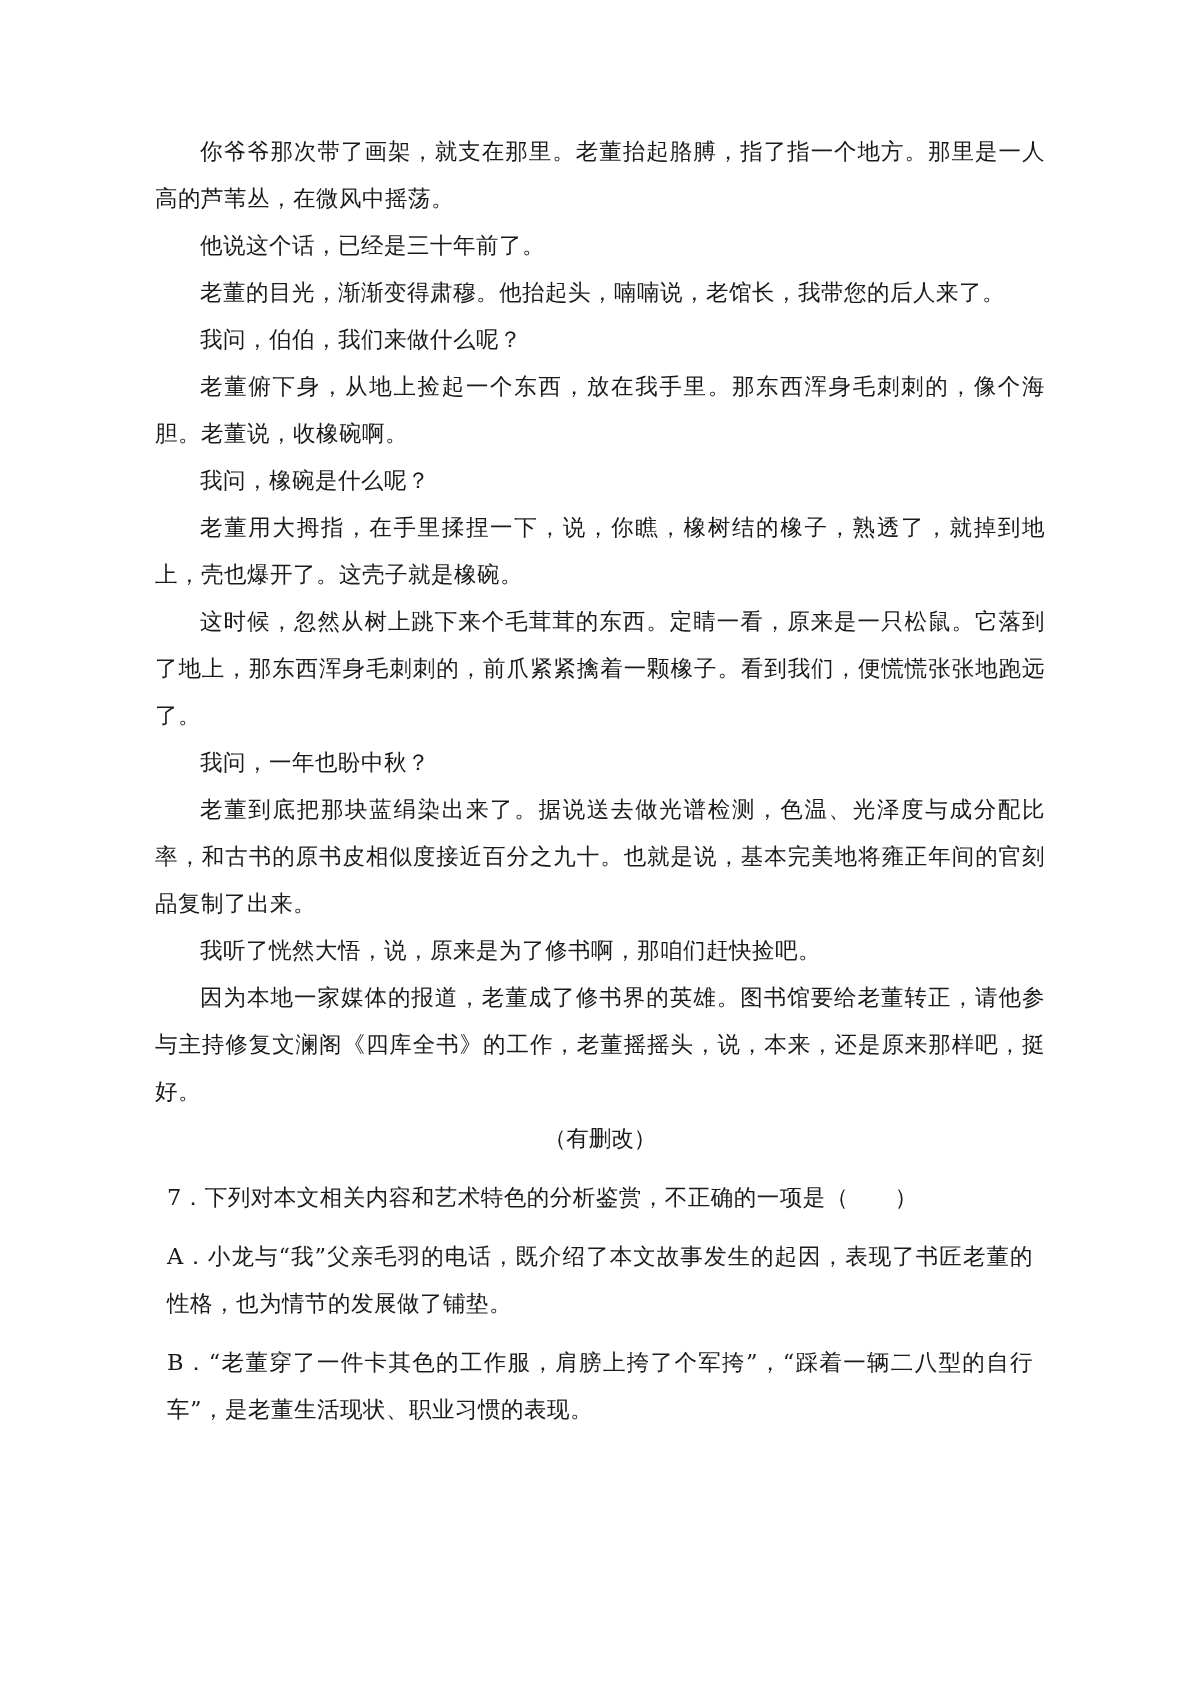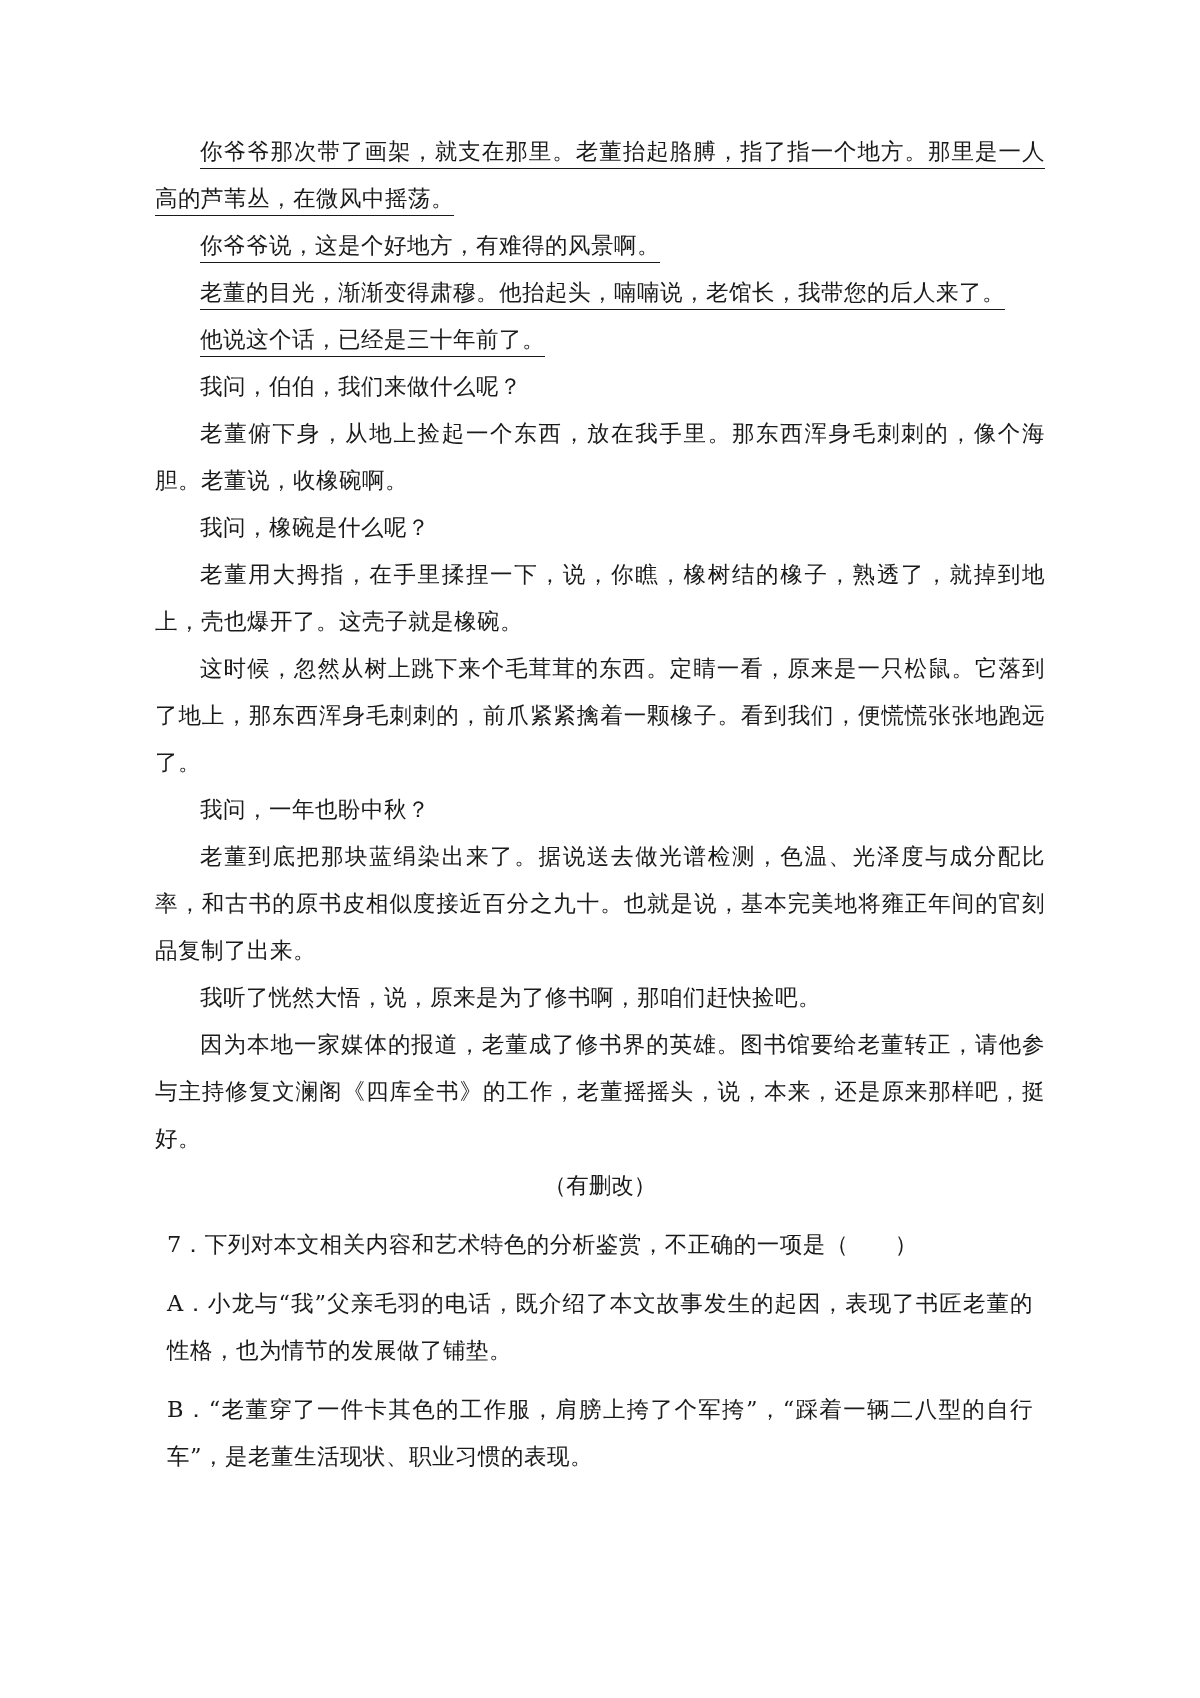--- a/index.html
+++ b/index.html
@@ -23,21 +23,20 @@
   .passage p {
     margin: 0;
     font-size: 22.5px;
     line-height: 47px;
     text-align: justify;
     text-justify: inter-ideograph;
     text-indent: 2em;
     letter-spacing: 0.5px;
   }
   .passage p.underline {
-    text-decoration: underline;
     text-underline-offset: 9px;
     text-decoration-thickness: 1.2px;
     text-decoration-color: #1a1a1a;
   }
   .attribution {
     margin: 0;
     font-size: 22.5px;
     line-height: 47px;
     text-align: center;
     text-indent: 0;
@@ -51,23 +50,22 @@
     text-indent: 0;
     letter-spacing: 0.5px;
   }
 </style>
 </head>
 <body>
 
 <div class="page">
   <div class="passage">
     <p class="underline">你爷爷那次带了画架，就支在那里。老董抬起胳膊，指了指一个地方。那里是一人高的芦苇丛，在微风中摇荡。</p>
-    <p class="underline">你爷爷说，这是个好地方，有难得的风景啊。</p>
+    <p class="underline">他说这个话，已经是三十年前了。</p>
     <p class="underline">老董的目光，渐渐变得肃穆。他抬起头，喃喃说，老馆长，我带您的后人来了。</p>
-    <p class="underline">他说这个话，已经是三十年前了。</p>
     <p>我问，伯伯，我们来做什么呢？</p>
     <p>老董俯下身，从地上捡起一个东西，放在我手里。那东西浑身毛刺刺的，像个海胆。老董说，收橡碗啊。</p>
     <p>我问，橡碗是什么呢？</p>
     <p>老董用大拇指，在手里揉捏一下，说，你瞧，橡树结的橡子，熟透了，就掉到地上，壳也爆开了。这壳子就是橡碗。</p>
     <p>这时候，忽然从树上跳下来个毛茸茸的东西。定睛一看，原来是一只松鼠。它落到了地上，那东西浑身毛刺刺的，前爪紧紧擒着一颗橡子。看到我们，便慌慌张张地跑远了。</p>
     <p>我问，一年也盼中秋？</p>
     <p>老董到底把那块蓝绢染出来了。据说送去做光谱检测，色温、光泽度与成分配比率，和古书的原书皮相似度接近百分之九十。也就是说，基本完美地将雍正年间的官刻品复制了出来。</p>
     <p>我听了恍然大悟，说，原来是为了修书啊，那咱们赶快捡吧。</p>
     <p>因为本地一家媒体的报道，老董成了修书界的英雄。图书馆要给老董转正，请他参与主持修复文澜阁《四库全书》的工作，老董摇摇头，说，本来，还是原来那样吧，挺好。</p>
   </div>

